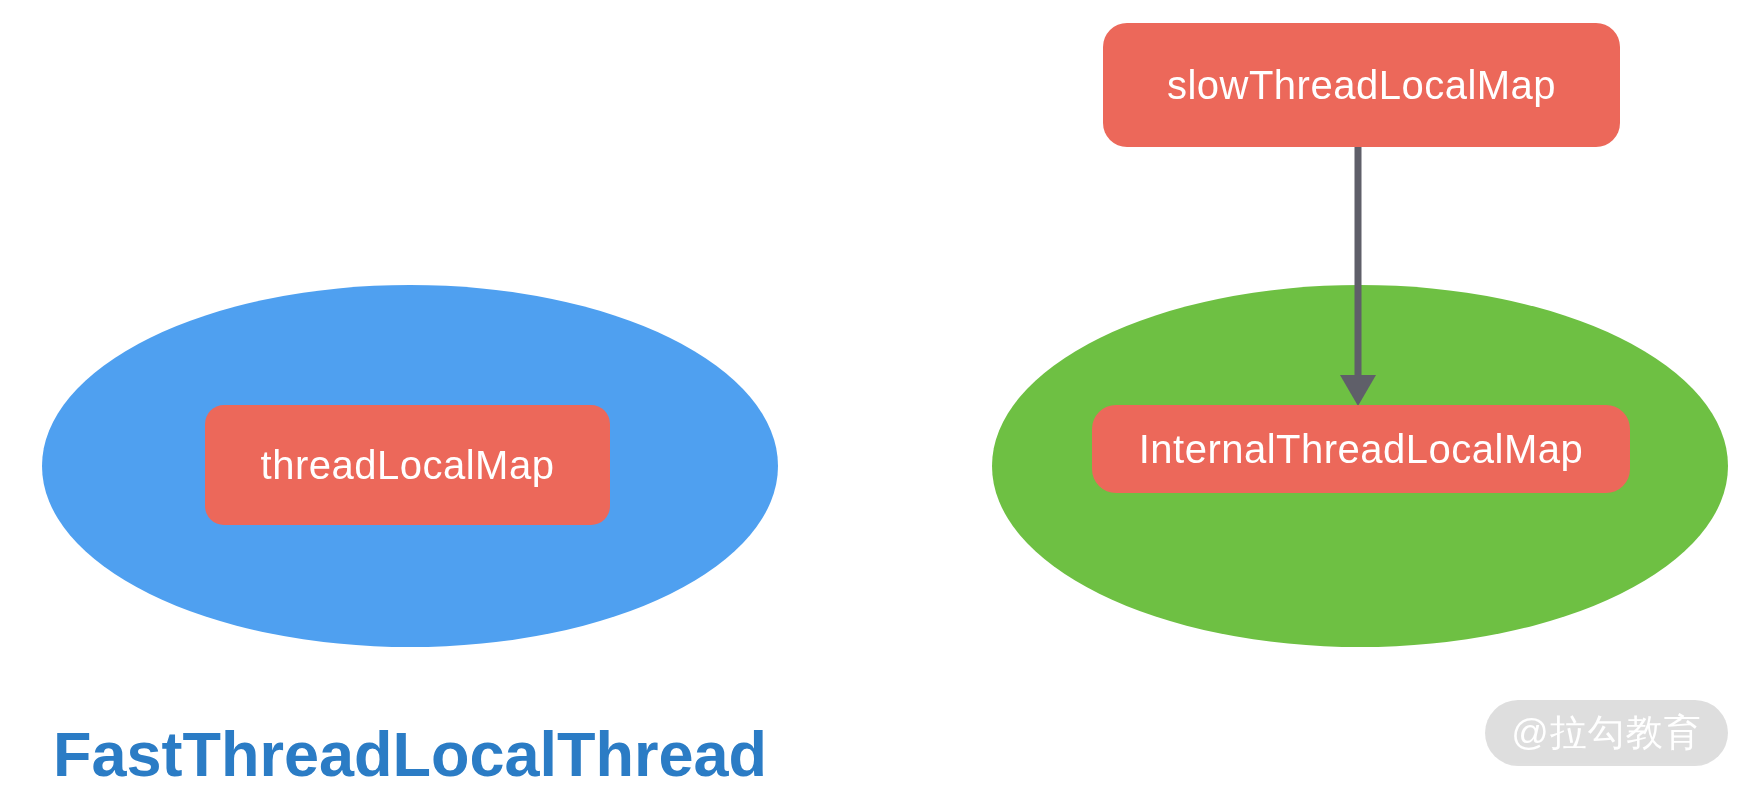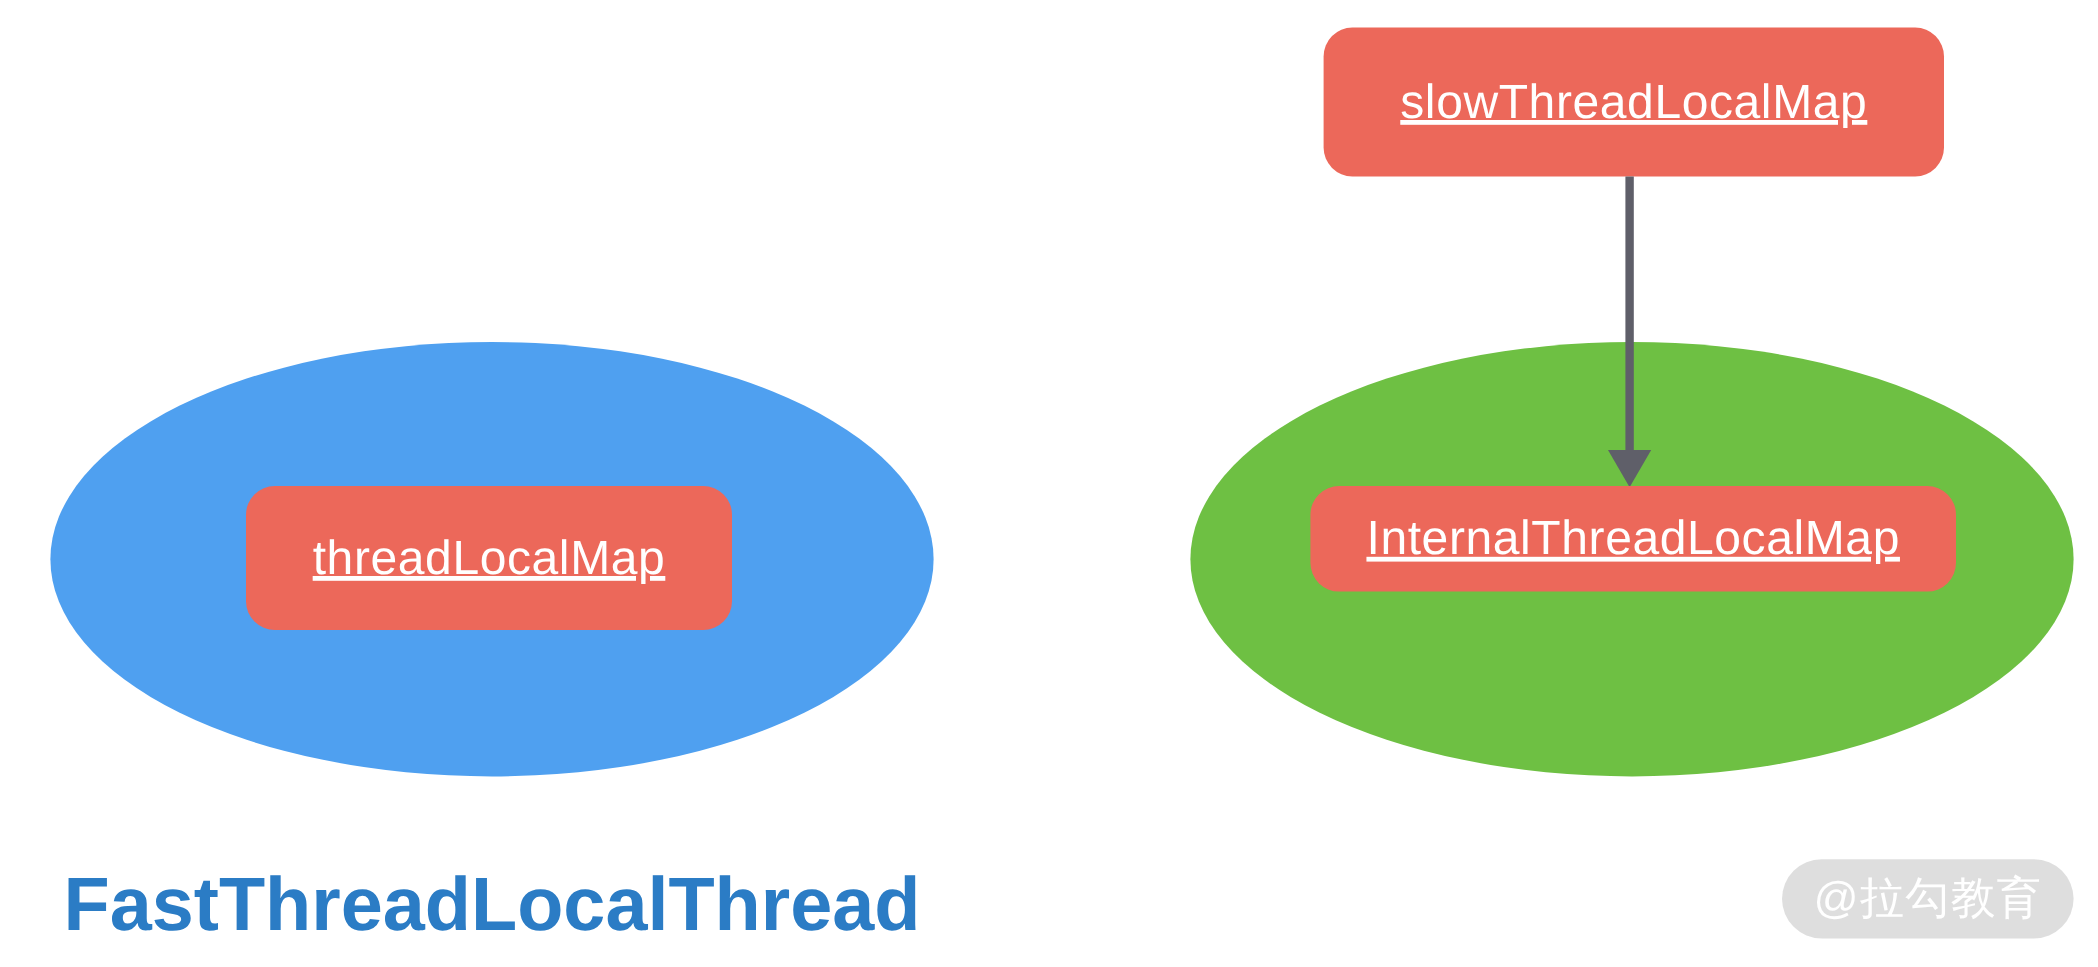--- a/index.html
+++ b/index.html
@@ -31,43 +31,42 @@
   .ellipse.green{left:992px;top:285px;background:var(--ellipse-green);}
   .node{
     position:absolute;
     background:var(--box-red);
     border-radius:24px;
     display:flex;align-items:center;justify-content:center;
     color:var(--box-text);
     font-size:40px;
     letter-spacing:0.5px;
     white-space:nowrap;
-    text-decoration:underline;
   }
-  .node.box-tlm{left:205px;top:405px;width:405px;height:120px;}
+  .node.box-tlm{left:205px;top:405px;width:405px;height:120px;border-radius:19px;}
   .node.box-itlm{left:1092px;top:405px;width:538px;height:88px;}
   .node.box-slow{left:1103px;top:23px;width:517px;height:124px;}
   .arrow-svg{position:absolute;left:1330px;top:140px;width:60px;height:270px;overflow:visible;}
   .arrow-svg line{stroke:var(--arrow-gray);stroke-width:7px;}
   .arrow-svg polygon{fill:var(--arrow-gray);}
   .group-label{
     position:absolute;
     width:736px;
     top:718px;
     text-align:center;
     color:var(--label-blue);
     font-size:63px;
     font-weight:600;
     white-space:nowrap;
   }
   .group-label.left{left:42px;}
   .group-label.right{left:992px;}
   .watermark{
     position:absolute;
-    left:1485px;top:716px;
+    left:1485px;top:700px;
     width:243px;height:66px;
     background:var(--watermark-bg);
     opacity:0.92;
     border-radius:33px;
     display:flex;align-items:center;justify-content:center;
     color:var(--watermark-text);
     font-size:37px;
     letter-spacing:1px;
     white-space:nowrap;
   }

